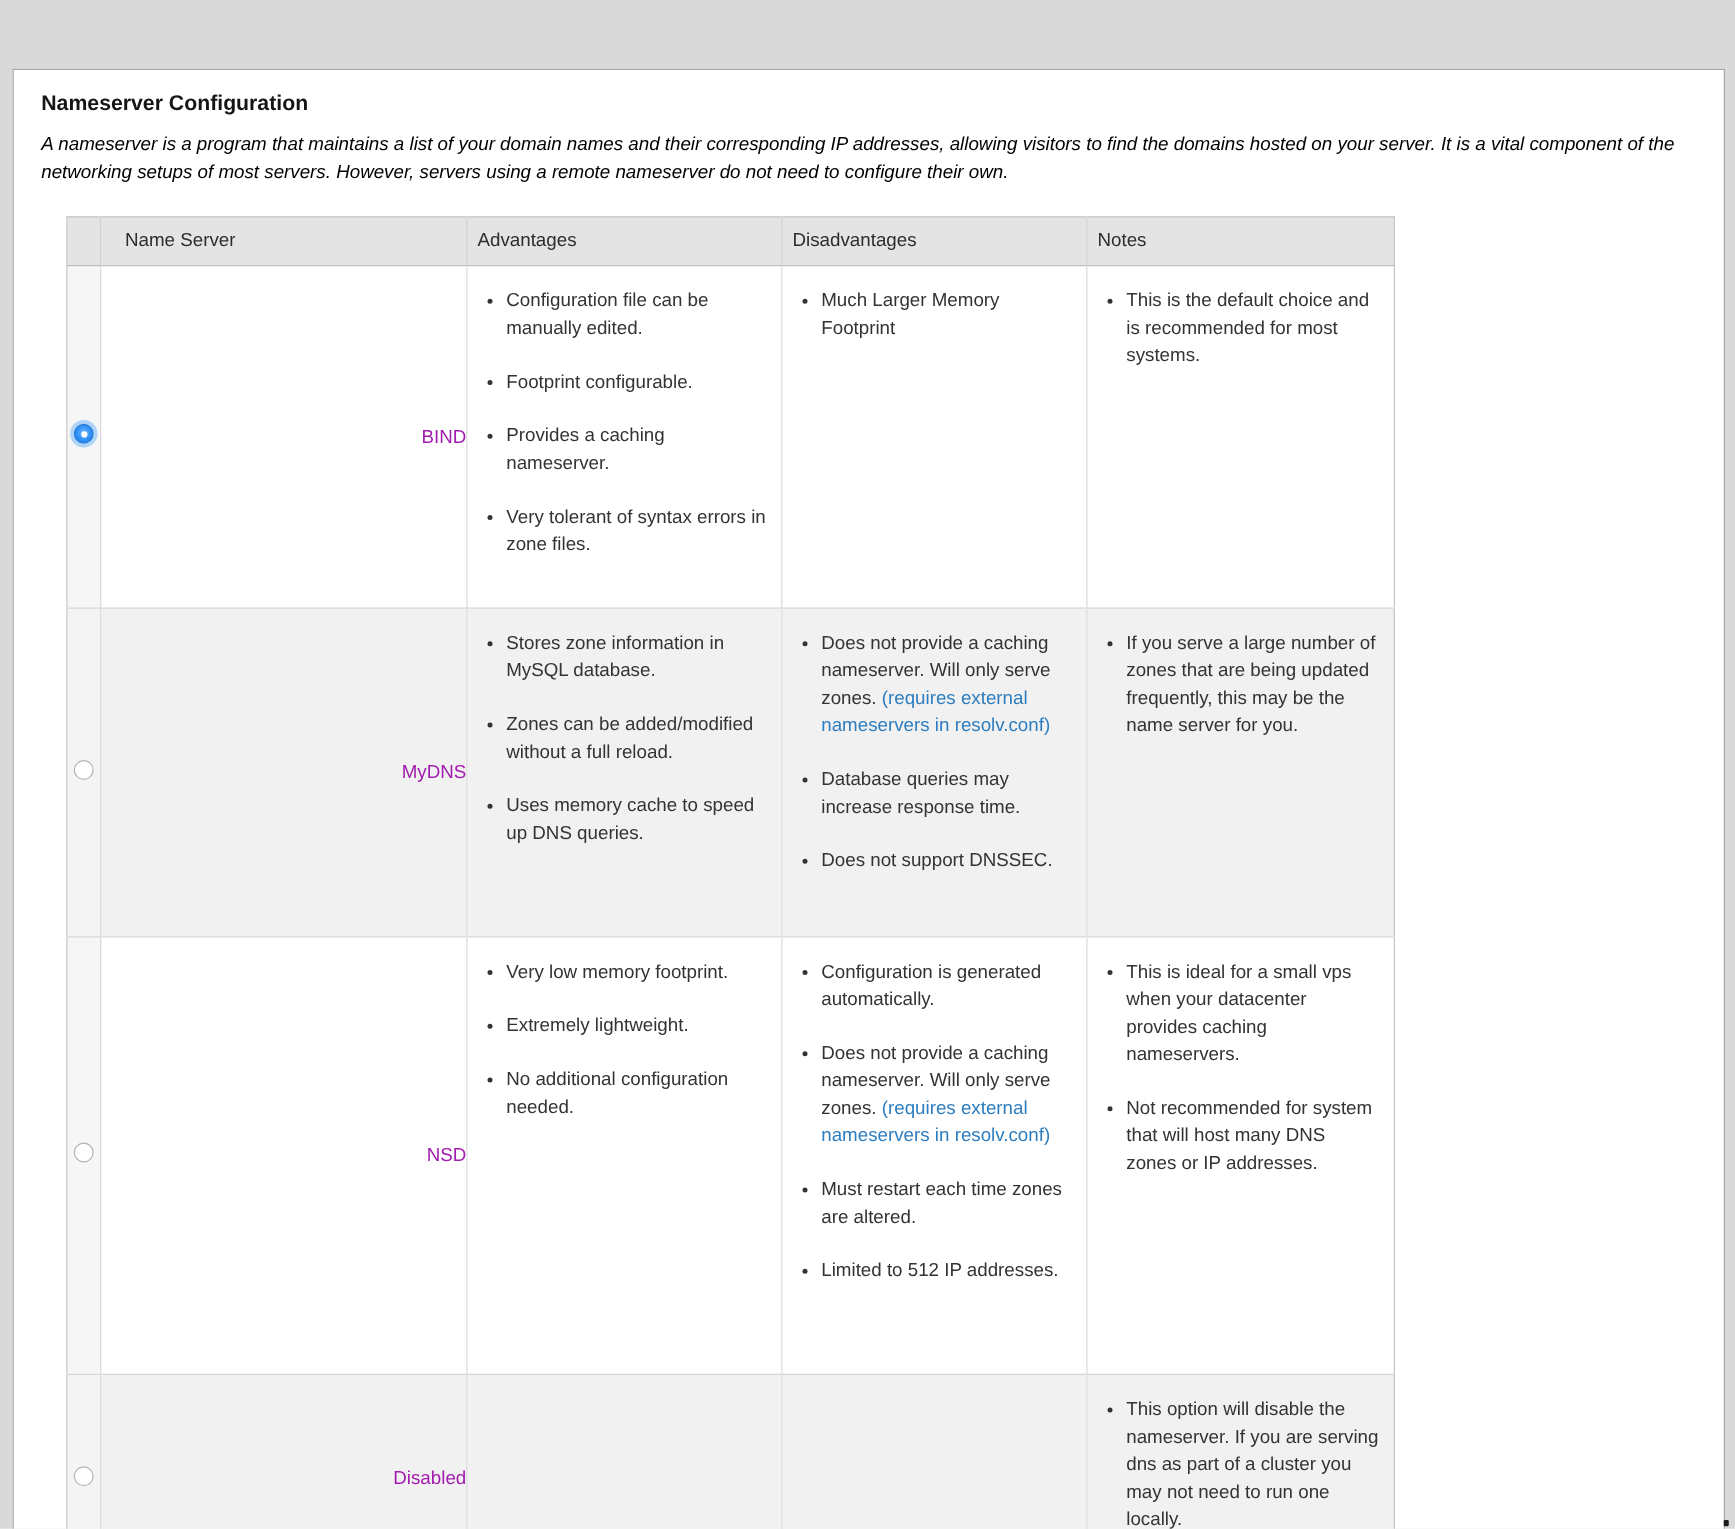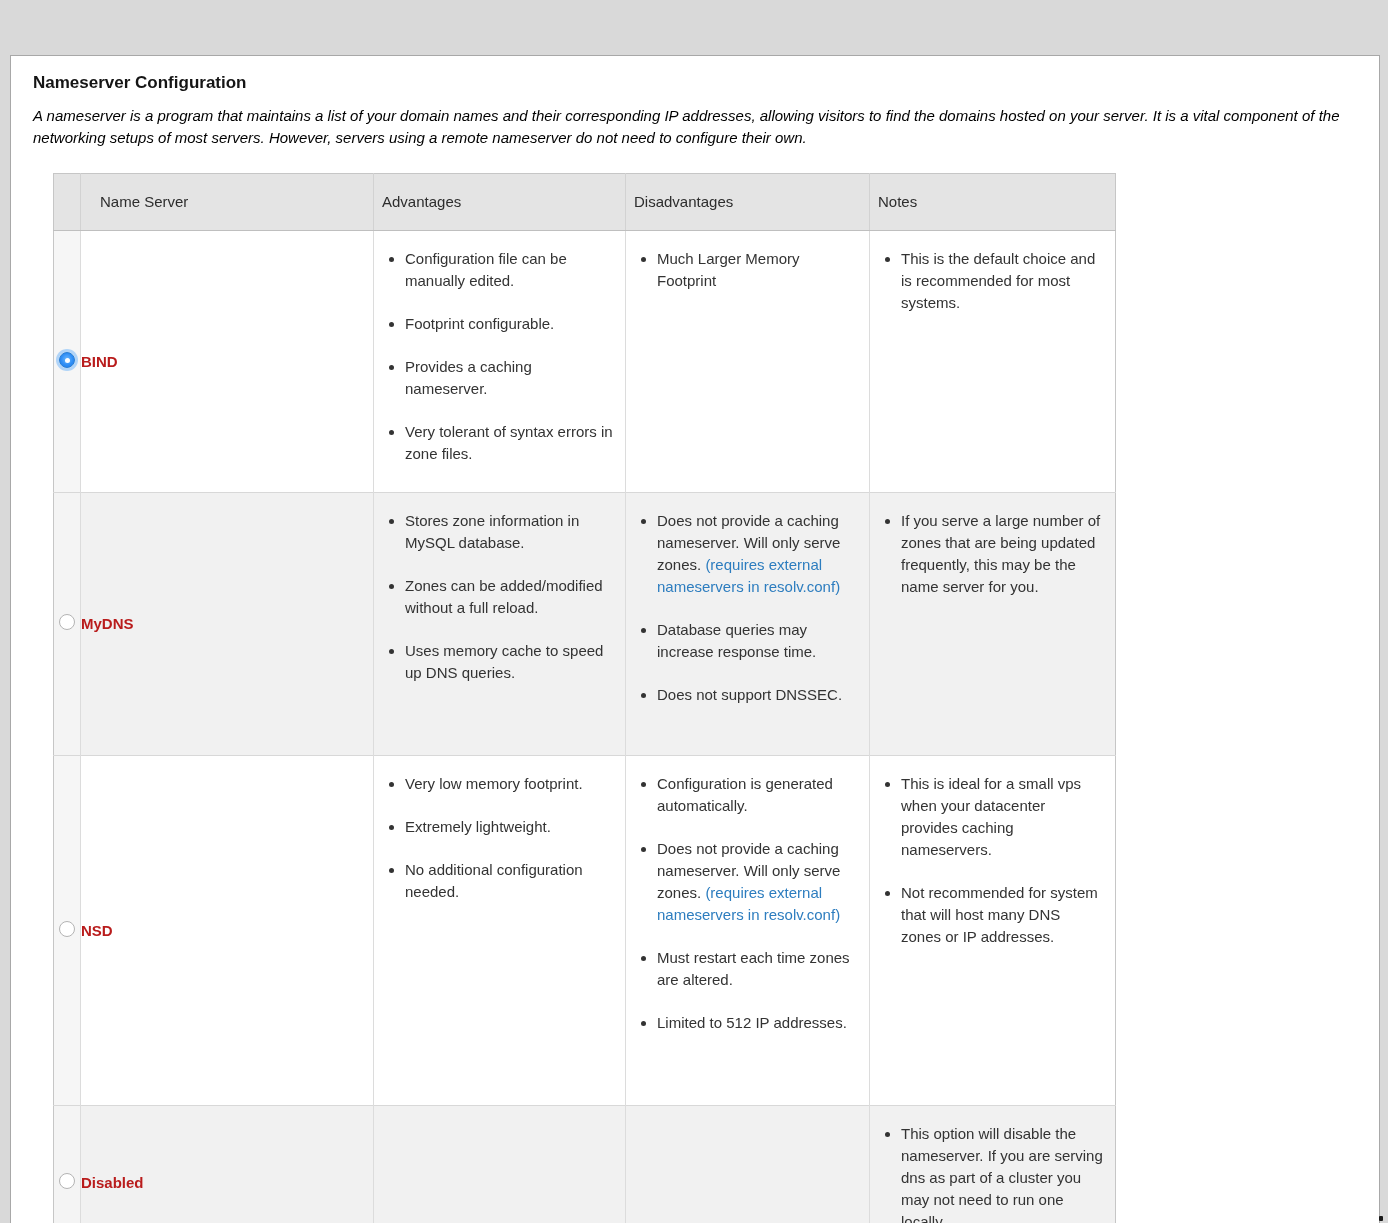--- a/index.html
+++ b/index.html
@@ -45,21 +45,21 @@
     table-layout: fixed;
     width: 1062px;
     border: 1px solid #c6c6c6;
     font-size: 15px;
   }
   .ns-table th {
     background: #e4e4e4;
     font-weight: normal;
     color: #2d2d2d;
     text-align: left;
-    height: 57px;
+    height: 39px;
     padding-left: 8px;
     border-bottom: 1px solid #bfbfbf;
     border-left: 1px solid #d2d2d2;
   }
   .ns-table th.th-name { padding-left: 19px; }
   .ns-table th.th-radio { border-left: none; }
   .ns-table td {
     vertical-align: top;
     border-top: 1px solid #d8d8d8;
     border-left: 1px solid #dcdcdc;
@@ -67,27 +67,27 @@
   .ns-table td.radio-cell {
     background: #f6f6f6;
     border-left: none;
     vertical-align: middle;
     text-align: center;
   }
   .ns-table tr.row-alt td { background: #f1f1f1; }
   .ns-table tr.row-alt td.radio-cell { background: #f4f4f4; }
   .ns-table td.name-cell {
     vertical-align: middle;
-    text-align: left;
-    font-weight: bold;
-    color: #b91c1c;
+    text-align: right;
+    font-weight: normal;
+    color: #a21caf;
   }
   .ns-table ul {
     margin: 0;
-    padding: 17px 12px 6px 31px;
+    padding: 17px 12px 18px 31px;
     list-style: disc outside;
   }
   .ns-table li {
     margin-bottom: 21px;
     line-height: 22px;
     color: #333;
   }
   a.inline-link {
     color: var(--link-blue, #2d7dbf);
     text-decoration: none;

